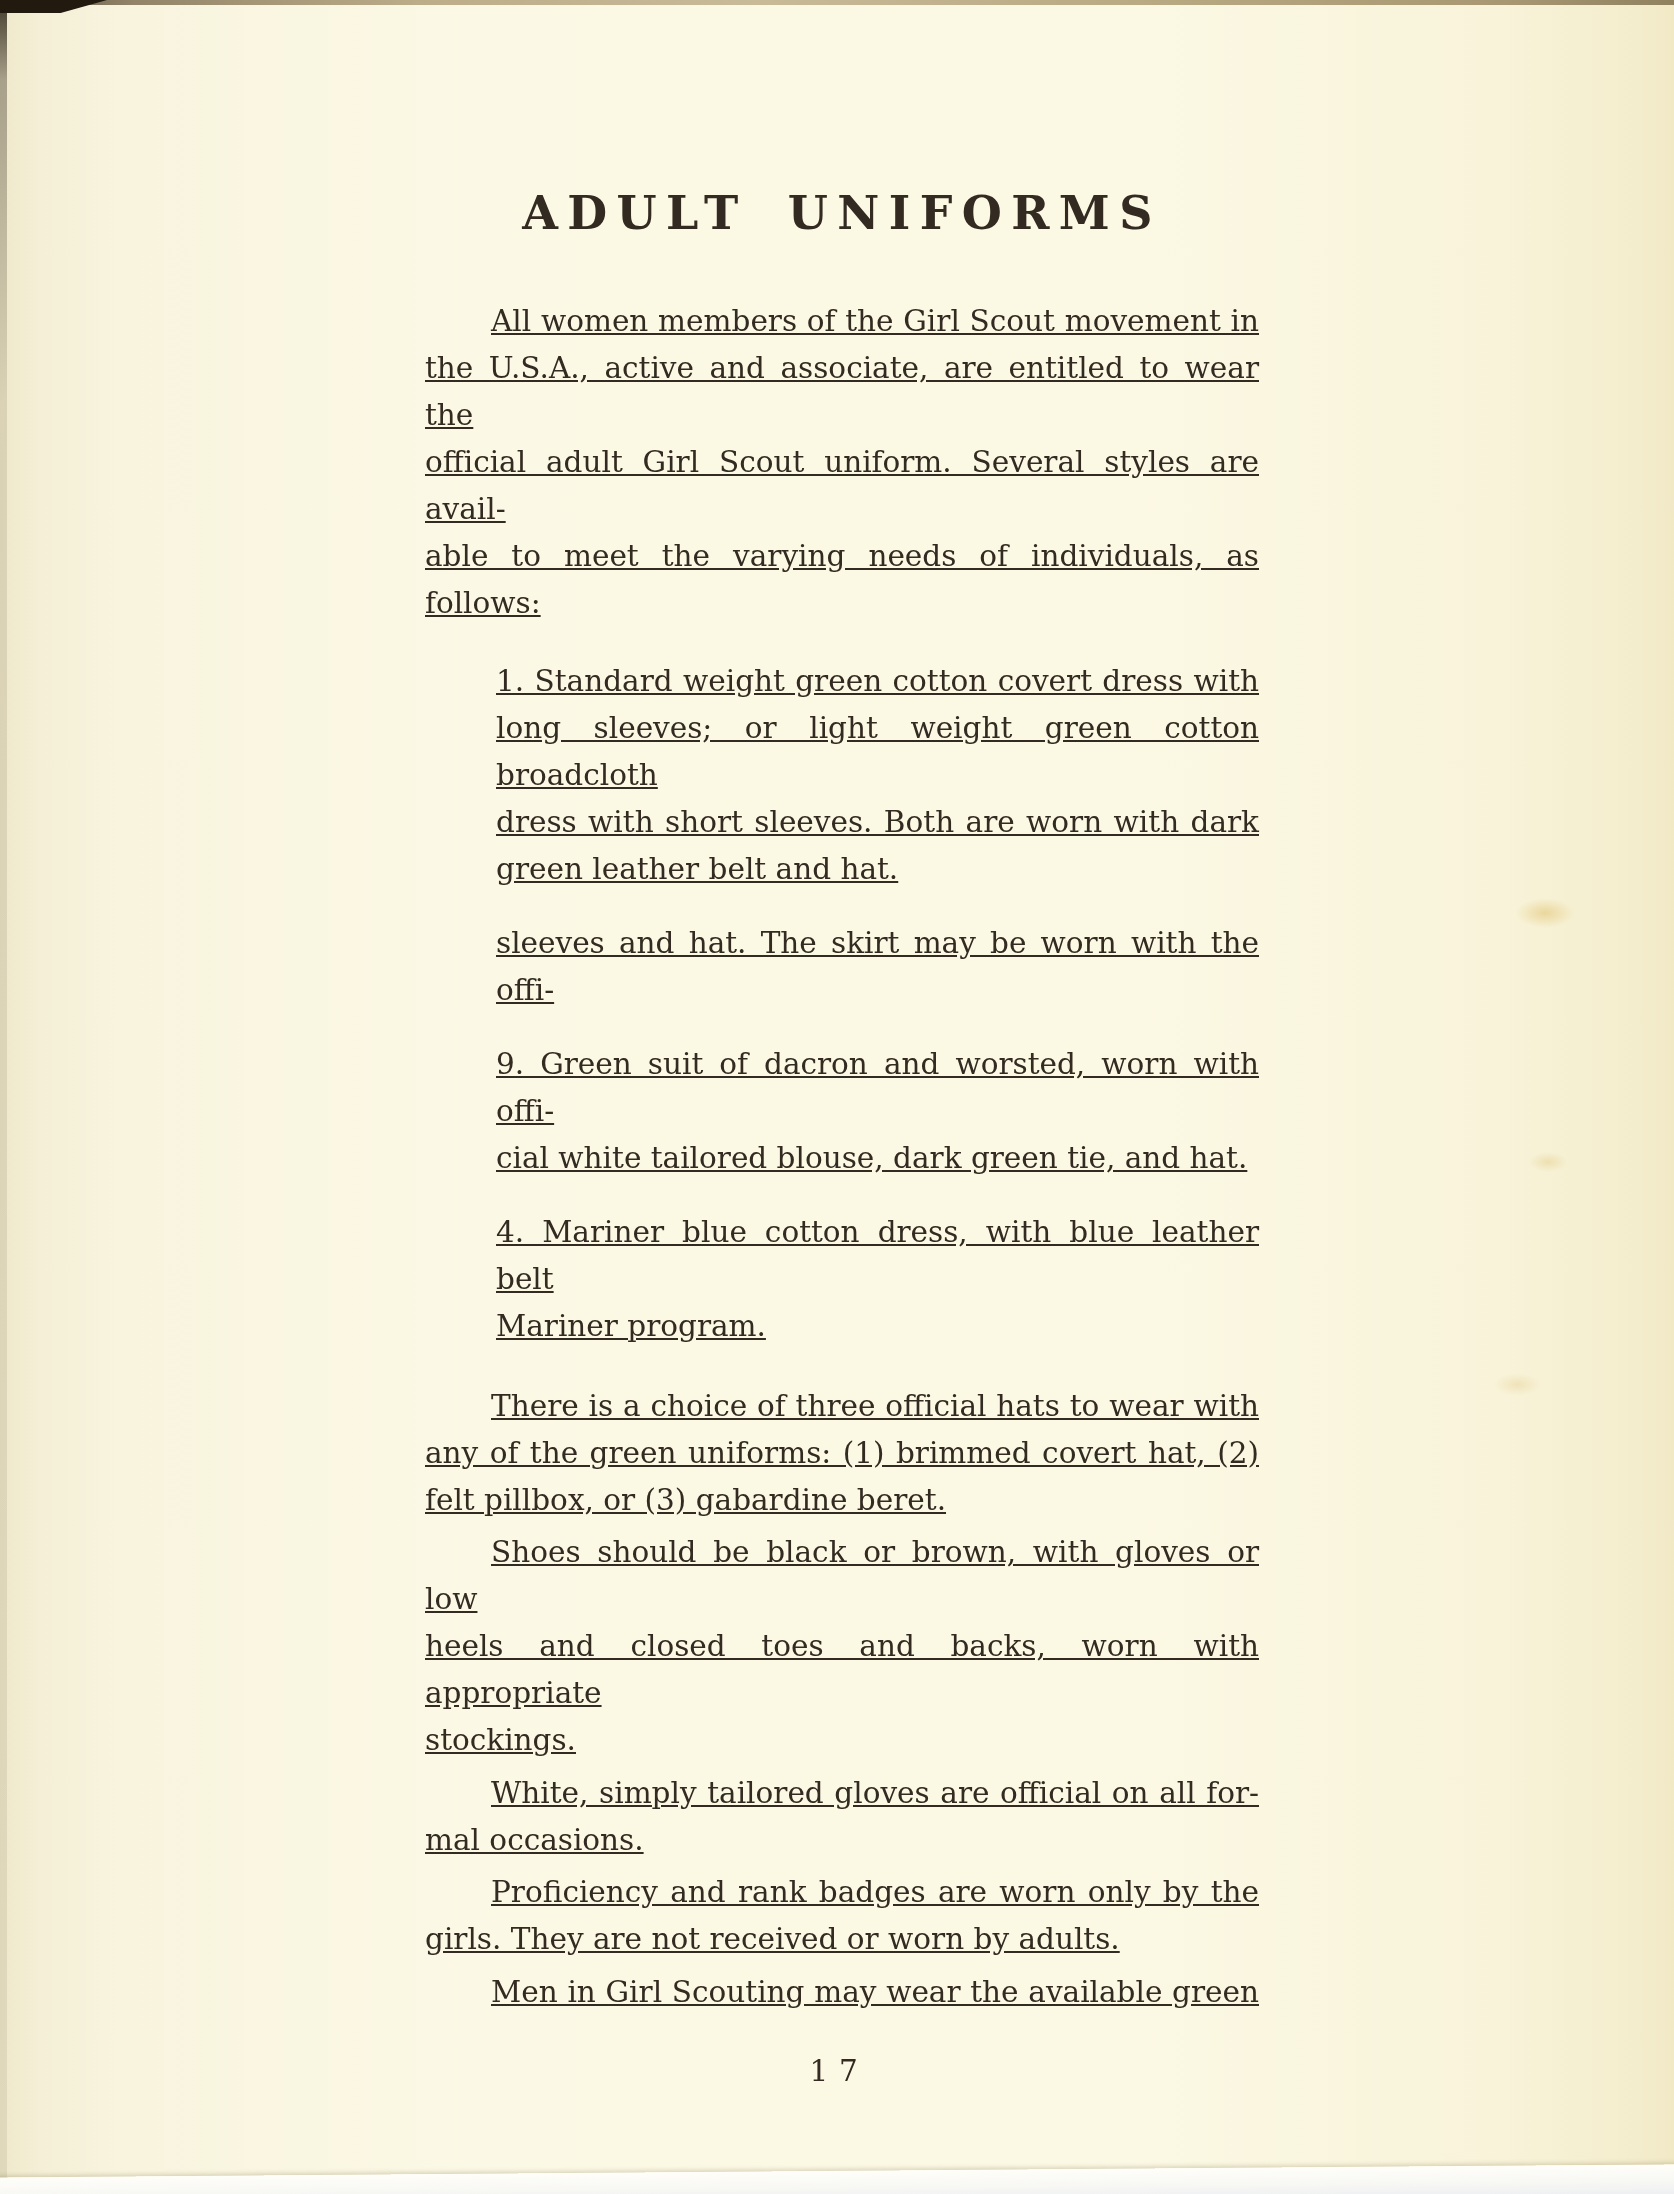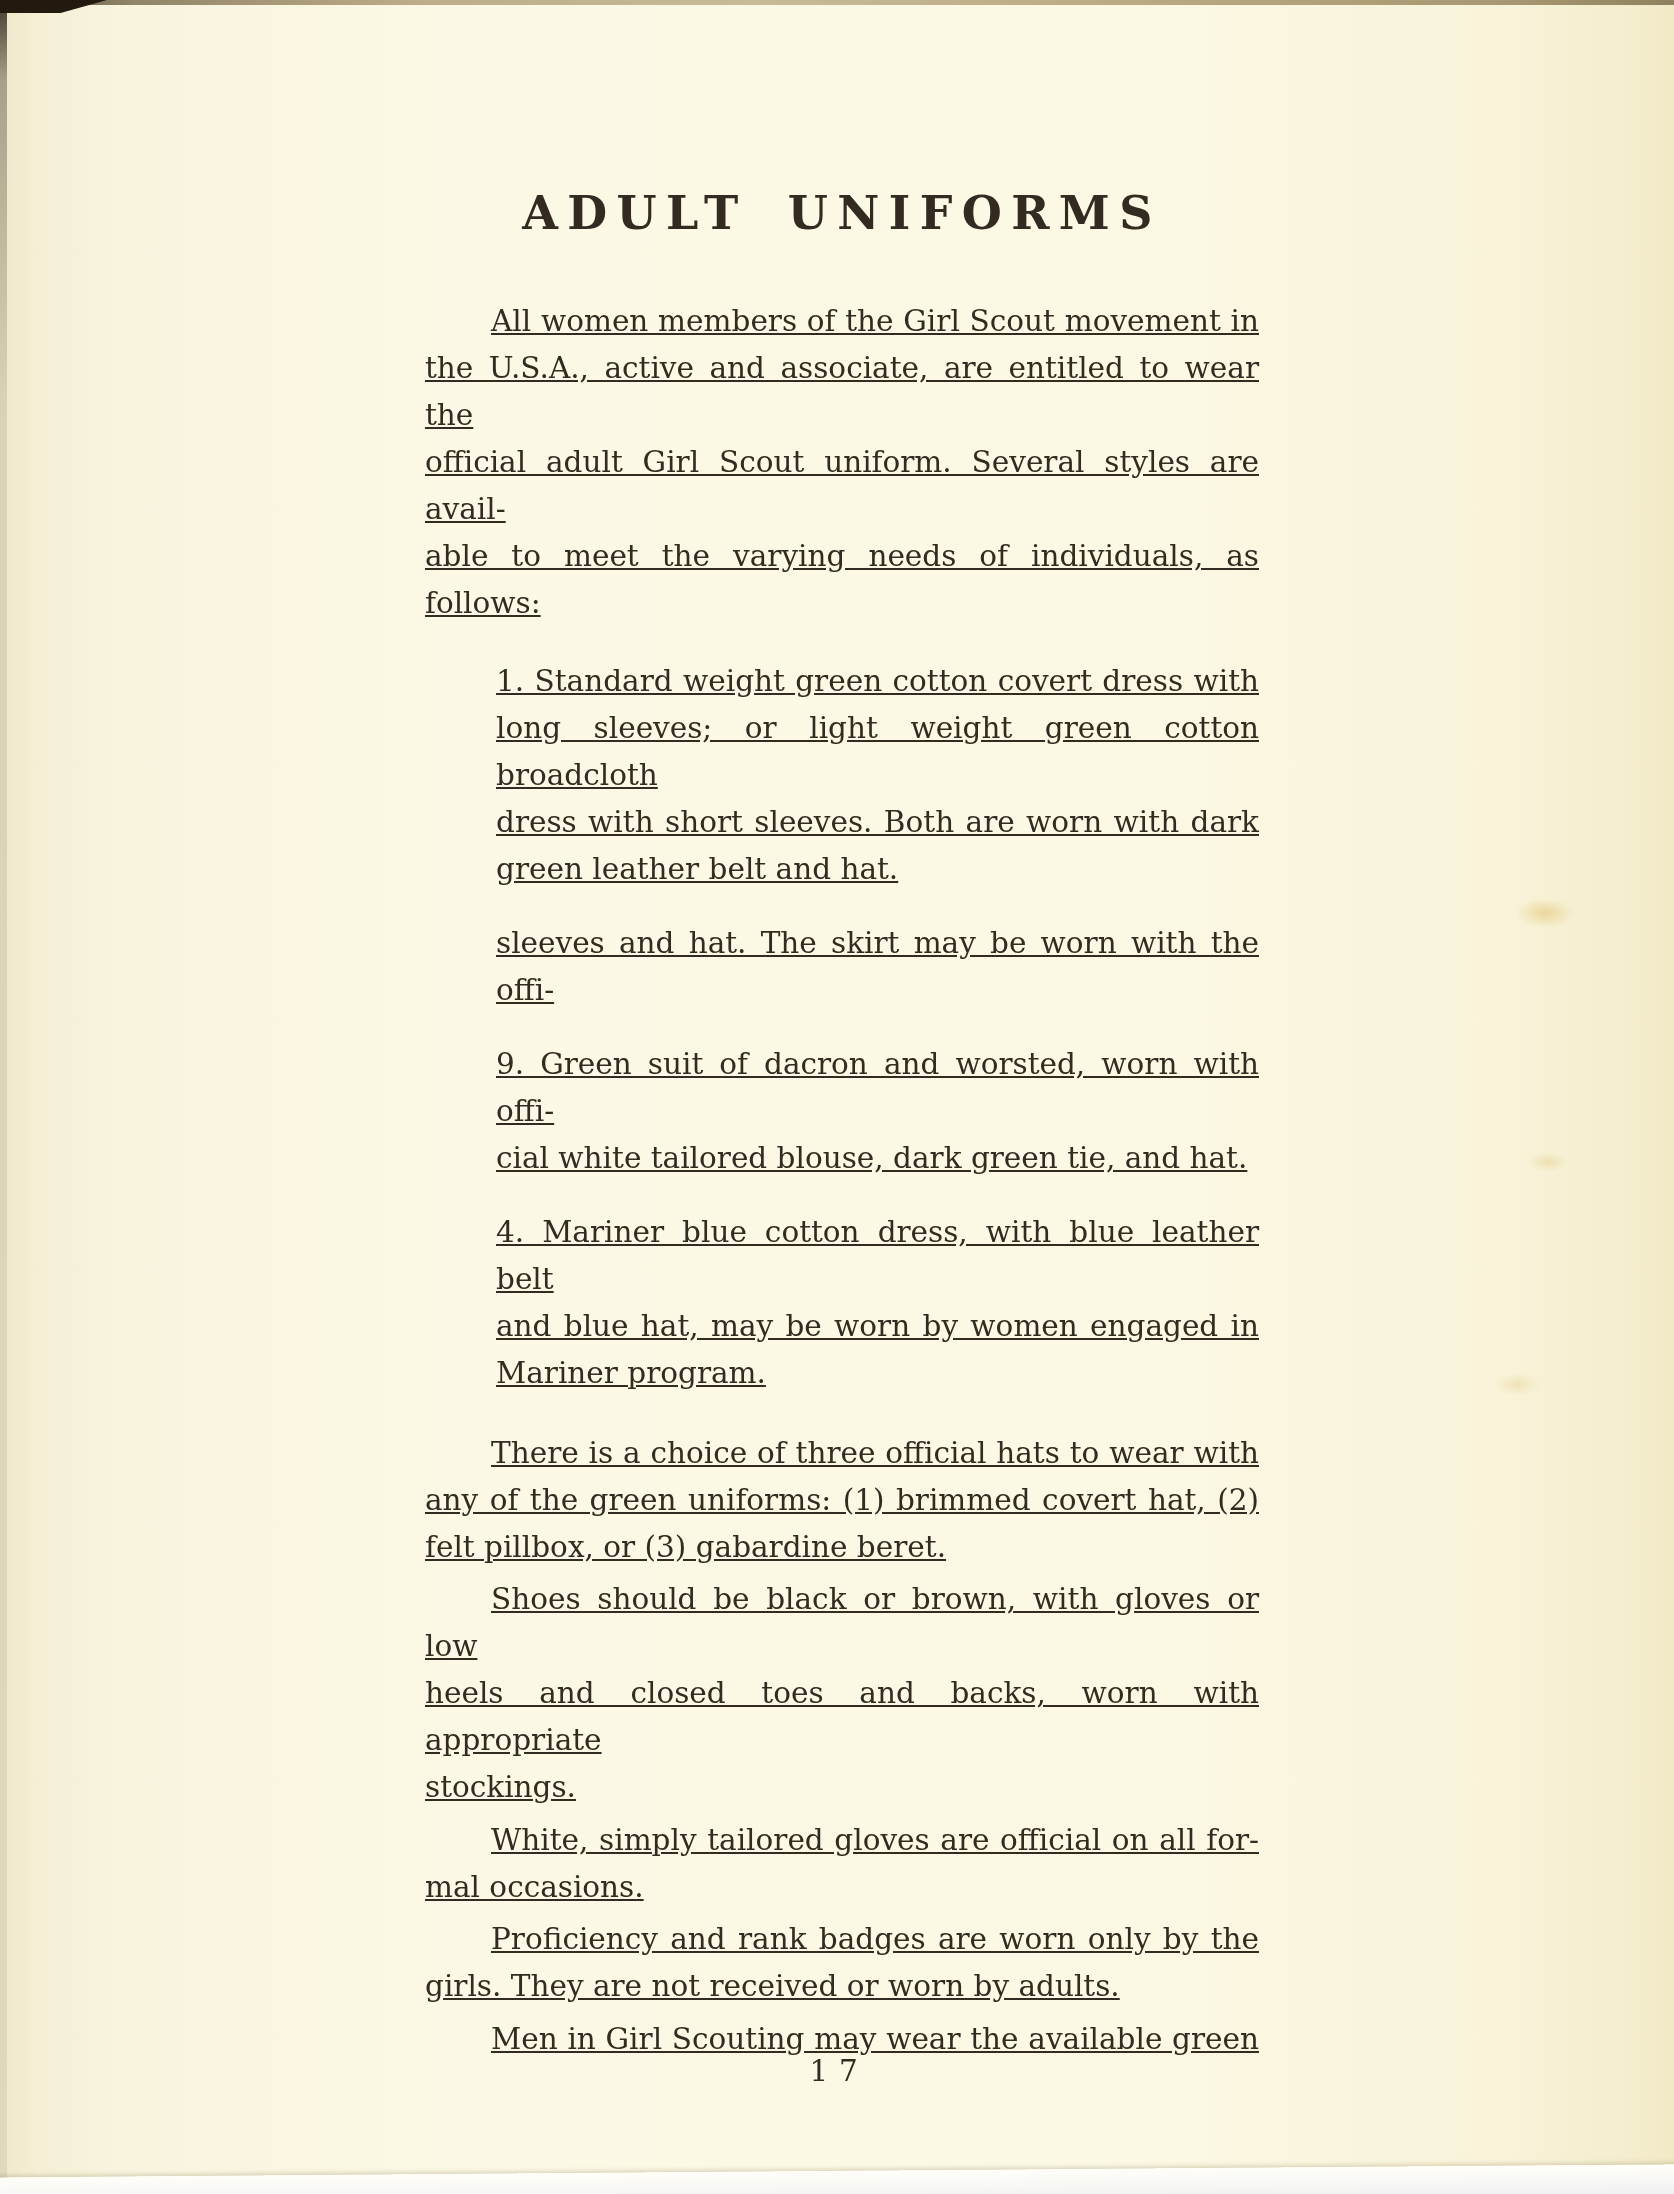--- a/index.html
+++ b/index.html
@@ -107,21 +107,20 @@
       <div class="line">sleeves and hat. The skirt may be worn with the offi-</div>
     </section>
 
     <section class="para item mt40">
       <div class="line">9. Green suit of dacron and worsted, worn with offi-</div>
       <div class="line end">cial white tailored blouse, dark green tie, and hat.</div>
     </section>
 
     <section class="para item mt40">
       <div class="line">4. Mariner blue cotton dress, with blue leather belt</div>
-      <div class="line">and blue hat, may be worn by women engaged in</div>
       <div class="line end">Mariner program.</div>
     </section>
 
     <section class="para mt50">
       <div class="line indent">There is a choice of three official hats to wear with</div>
       <div class="line">any of the green uniforms: (1) brimmed covert hat, (2)</div>
       <div class="line end">felt pillbox, or (3) gabardine beret.</div>
     </section>
 
     <section class="para mt8">

